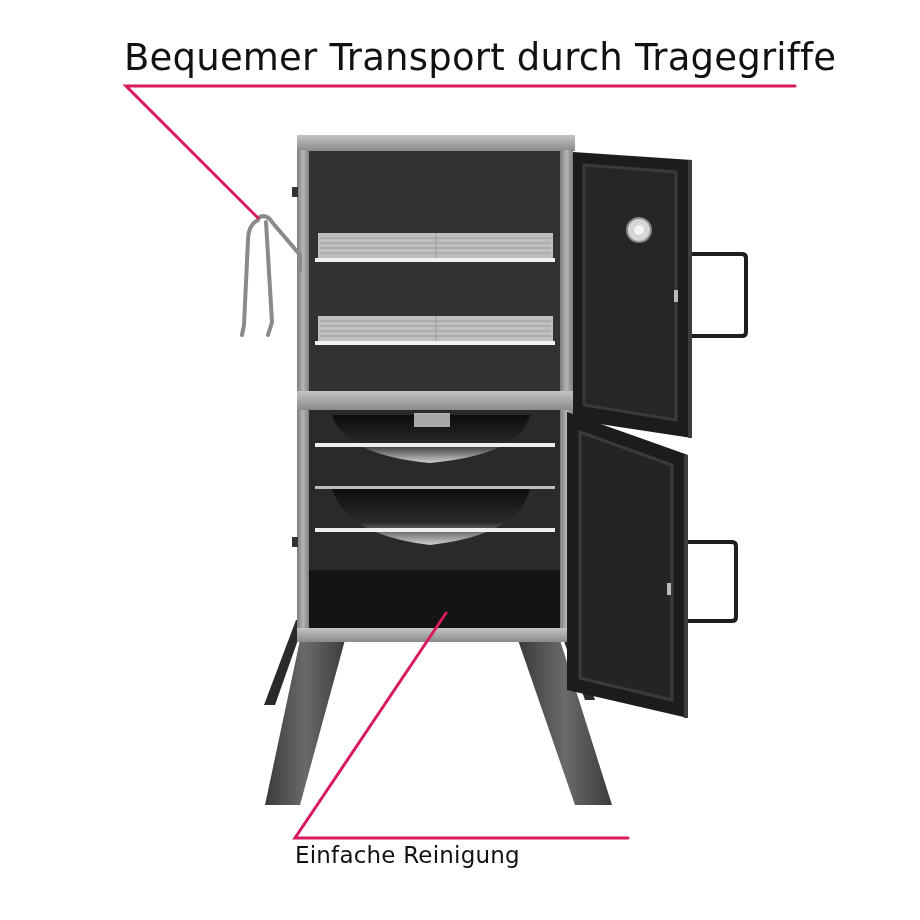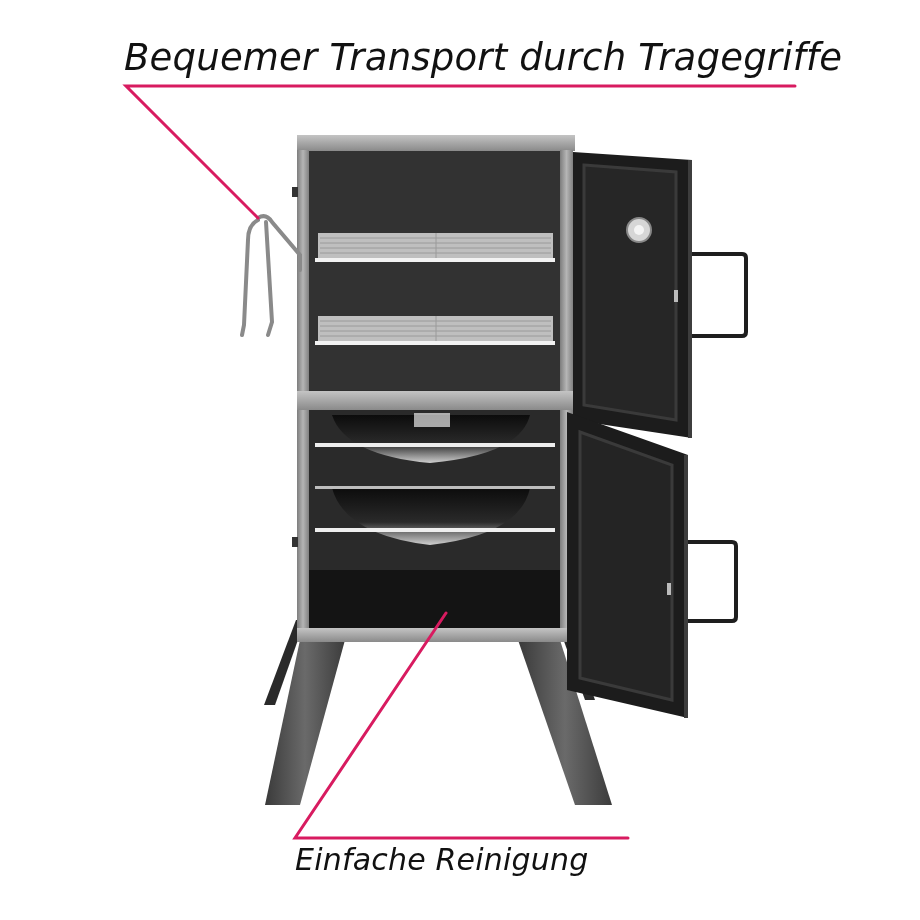--- a/index.html
+++ b/index.html
@@ -1,20 +1,20 @@
 <!DOCTYPE html>
 <html><head>
 <meta charset="utf-8">
 <style>
   html, body { margin:0; padding:0; background:#ffffff; }
   body { width:920px; height:920px; position:relative; overflow:hidden;
          font-family:"DejaVu Sans", "Liberation Sans", sans-serif; }
-  .caption { position:absolute; color:#111; white-space:nowrap; font-weight:400; letter-spacing:0.2px;font-style:italic; }
+  .caption { position:absolute; color:#111; white-space:nowrap; font-weight:400; letter-spacing:0.2px; }
   #cap-top { left:124px; top:36px; font-size:37px; }
-  #cap-bottom { left:295px; top:842px; font-size:30px; }
+  #cap-bottom { left:295px; top:842px; font-size:23px; }
   svg.scene { position:absolute; left:0; top:0; }
 </style>
 </head>
 <body>
 
 <svg class="scene" width="920" height="920" viewBox="0 0 920 920">
   <defs>
     <linearGradient id="steel" x1="0" x2="1">
       <stop offset="0" stop-color="#7d7d7d"></stop>
       <stop offset="0.5" stop-color="#b5b5b5"></stop>

